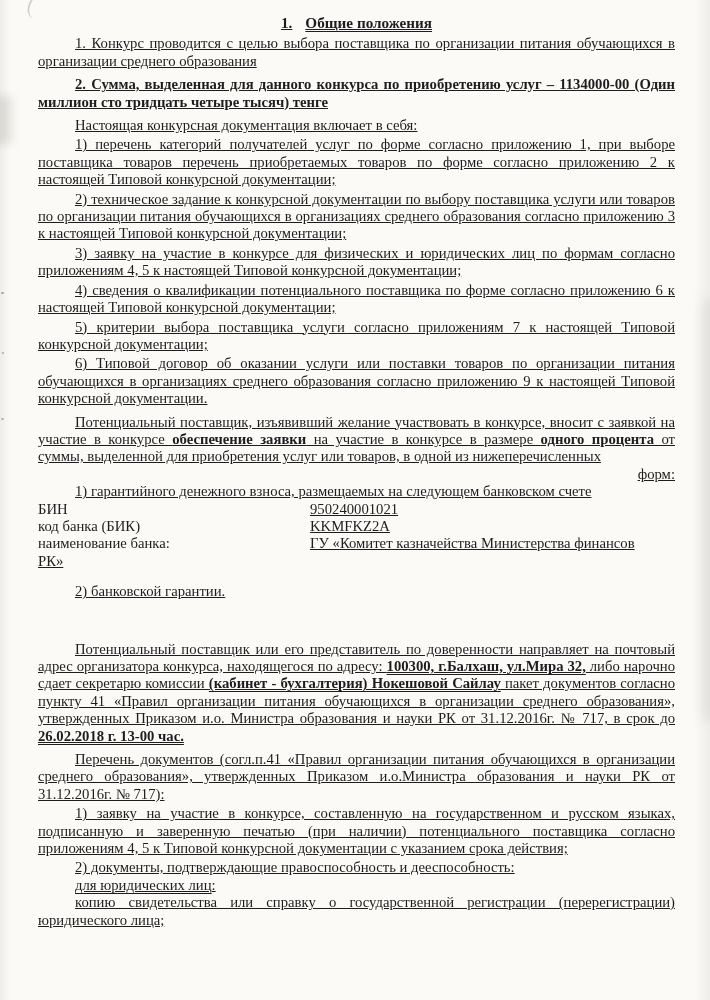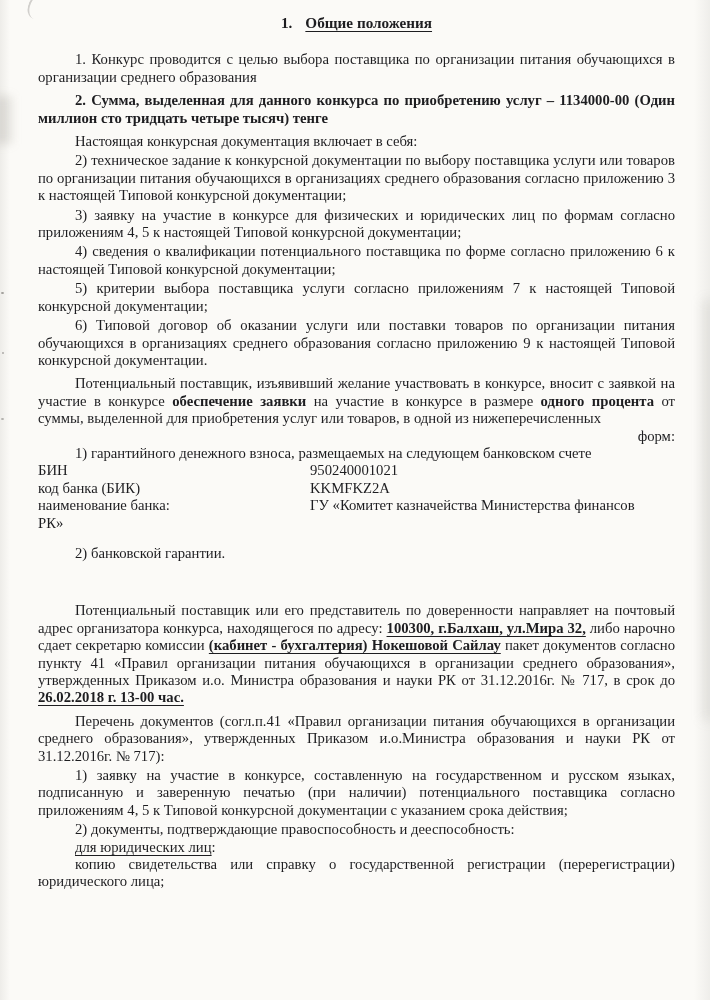--- a/index.html
+++ b/index.html
@@ -17,26 +17,27 @@
       #fbfaf7;
     overflow: hidden;
     color: #1d1d20;
     font-size: 14.7px;
     line-height: 17.4px;
   }
   .content {
     position: absolute;
     left: 38px; top: 14px;
     width: 637px;
+    text-decoration: underline;
   }
   p { margin: 0; text-align: justify; }
   .indent { text-indent: 37px; }
   .item { margin-top: 2px; }
   .gap { margin-top: 6px; }
-  .gap-after-heading { margin-top: 20px; }
+  .gap-after-heading { margin-top: 4px; }
   .gap-sm { margin-top: 13px; }
   .gap-md { margin-top: 40px; }
   .heading {
     text-align: center;
     font-weight: bold;
     font-size: 15.2px;
   }
   .heading .num { margin-right: 13px; }
   .b { font-weight: bold; }
   .u {
@@ -84,20 +85,21 @@
   <div class="content">
 
     <p class="heading"><span class="num">1.</span><span class="u">Общие положения</span></p>
 
     <p class="indent gap-after-heading">1. Конкурс проводится с целью выбора поставщика по организации питания обучающихся в организации среднего образования</p>
 
     <p class="indent gap b">2. Сумма, выделенная для данного конкурса по приобретению услуг – 1134000-00 (Один миллион сто тридцать четыре тысяч) тенге</p>
 
     <p class="indent gap">Настоящая конкурсная документация включает в себя:</p>
 
+    <p class="indent item">1) перечень категорий получателей услуг по форме согласно приложению 1, при выборе поставщика товаров перечень приобретаемых товаров по форме согласно приложению 2 к настоящей Типовой конкурсной документации;</p>
     <p class="indent item">2) техническое задание к конкурсной документации по выбору поставщика услуги или товаров по организации питания обучающихся в организациях среднего образования согласно приложению 3 к настоящей Типовой конкурсной документации;</p>
     <p class="indent item">3) заявку на участие в конкурсе для физических и юридических лиц по формам согласно приложениям 4, 5 к настоящей Типовой конкурсной документации;</p>
     <p class="indent item">4) сведения о квалификации потенциального поставщика по форме согласно приложению 6 к настоящей Типовой конкурсной документации;</p>
     <p class="indent item">5) критерии выбора поставщика услуги согласно приложениям 7 к настоящей Типовой конкурсной документации;</p>
     <p class="indent item">6) Типовой договор об оказании услуги или поставки товаров по организации питания обучающихся в организациях среднего образования согласно приложению 9 к настоящей Типовой конкурсной документации.</p>
 
     <p class="indent gap"><span>Потенциальный поставщик, изъявивший желание участвовать в конкурсе, вносит с заявкой на участие в конкурсе </span><span class="b">обеспечение заявки</span><span> на участие в конкурсе в размере </span><span class="b">одного процента</span><span> от суммы, выделенной для приобретения услуг или товаров, в одной из нижеперечисленных</span></p>
     <p class="no-justify">форм:</p>
 
     <p class="indent">1) гарантийного денежного взноса, размещаемых на следующем банковском счете</p>

